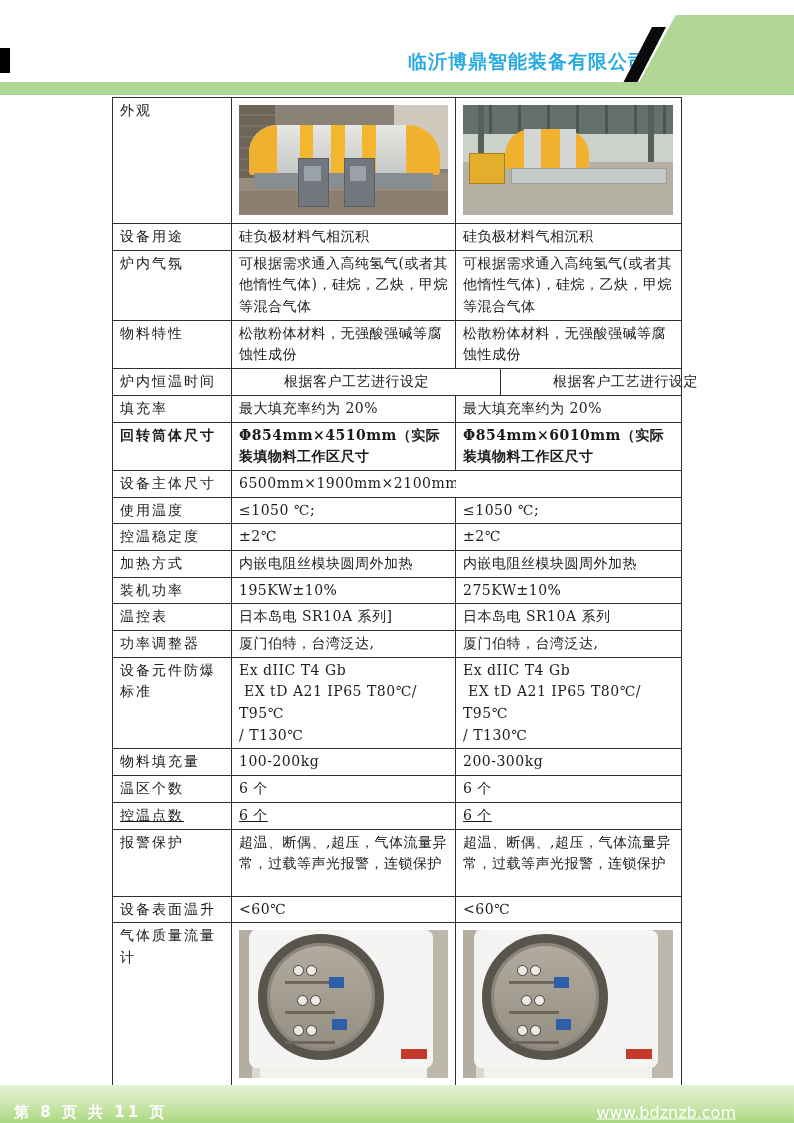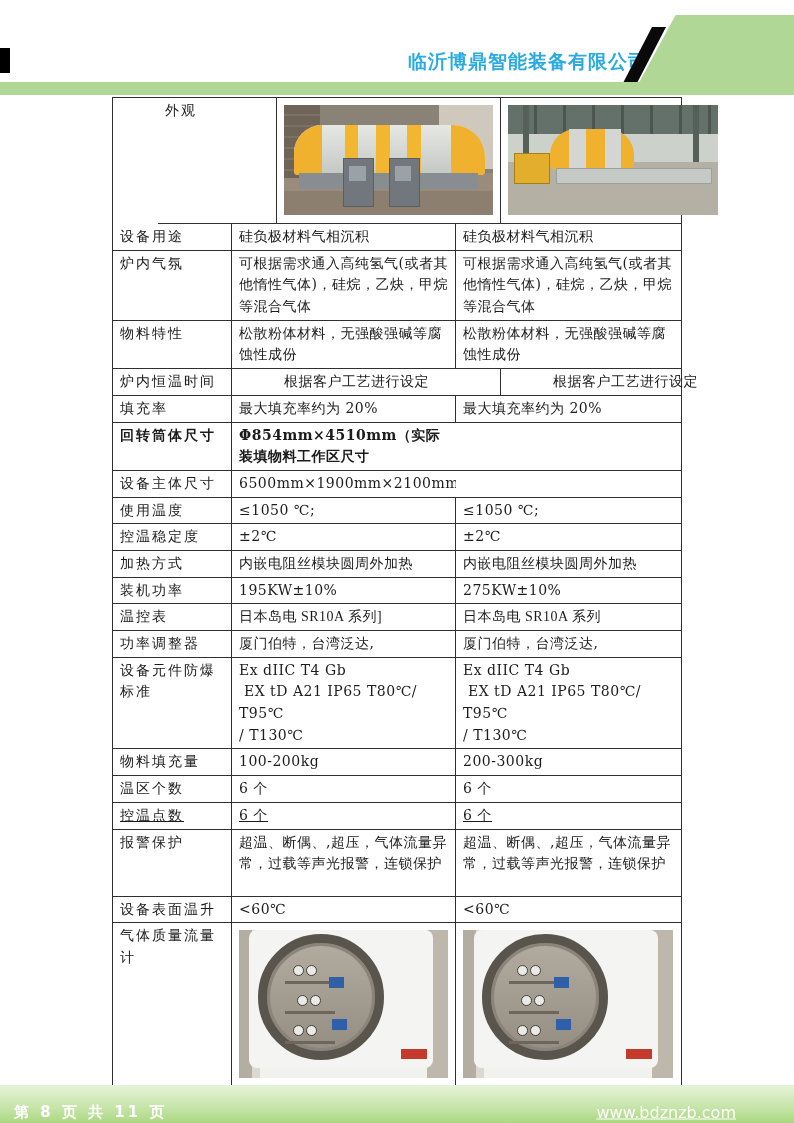--- a/index.html
+++ b/index.html
@@ -96,21 +96,21 @@
 </head>
 <body>
 
 <div class="black-tab"></div>
 <div class="company">临沂博鼎智能装备有限公司</div>
 <div class="black-slash"></div>
 <div class="green-corner"></div>
 <div class="green-bar"></div>
 
 <div id="spec-table">
-    <div class="tr" style="min-height: 125px; margin-left: 45px;">
+    <div class="tr" style="min-height: 125px;">
       <div class="td label">外观</div>
       <div class="td value photo-cell">
         <div class="ph ph-furnace-a">
           <div class="fa-wallL"></div>
           <div class="fa-wallR"></div>
           <div class="fa-body"></div>
           <div class="fa-yell"></div>
           <div class="fa-yelr"></div>
           <div class="fa-strap fa-s1"></div>
           <div class="fa-strap fa-s2"></div>
@@ -158,20 +158,21 @@
       <div class="td value">根据客户工艺进行设定</div>
     </div>
     <div class="tr" style="min-height: 21px;">
       <div class="td label">填充率</div>
       <div class="td value">最大填充率约为 20%</div>
       <div class="td value">最大填充率约为 20%</div>
     </div>
     <div class="tr" style="min-height: 45px; font-weight: bold;">
       <div class="td label">回转筒体尺寸</div>
       <div class="td value">Φ854mm×4510mm（实际装填物料工作区尺寸</div>
+      <div class="td value"> Φ854mm×6010mm（实际装填物料工作区尺寸</div>
     </div>
     <div class="tr" style="min-height: 22px;">
       <div class="td label">设备主体尺寸</div>
       <div class="td value">6500mm×1900mm×2100mm,</div>
     </div>
     <div class="tr" style="min-height: 22px;">
       <div class="td label">使用温度</div>
       <div class="td value">≤1050 ℃;</div>
       <div class="td value">≤1050 ℃;</div>
     </div>
@@ -183,21 +184,21 @@
     <div class="tr" style="min-height: 22px;">
       <div class="td label">加热方式</div>
       <div class="td value">内嵌电阻丝模块圆周外加热</div>
       <div class="td value">内嵌电阻丝模块圆周外加热</div>
     </div>
     <div class="tr" style="min-height: 22px;">
       <div class="td label">装机功率</div>
       <div class="td value">195KW±10%</div>
       <div class="td value">275KW±10%</div>
     </div>
-    <div class="tr" style="min-height: 21px; font-family: Liberation Serif, serif;">
+    <div class="tr" style="min-height: 21px;">
       <div class="td label">温控表</div>
       <div class="td value">日本岛电 SR10A 系列]</div>
       <div class="td value">日本岛电 SR10A 系列</div>
     </div>
     <div class="tr" style="min-height: 22px;">
       <div class="td label">功率调整器</div>
       <div class="td value">厦门伯特，台湾泛达,</div>
       <div class="td value">厦门伯特，台湾泛达,</div>
     </div>
     <div class="tr" style="min-height: 78px;">

